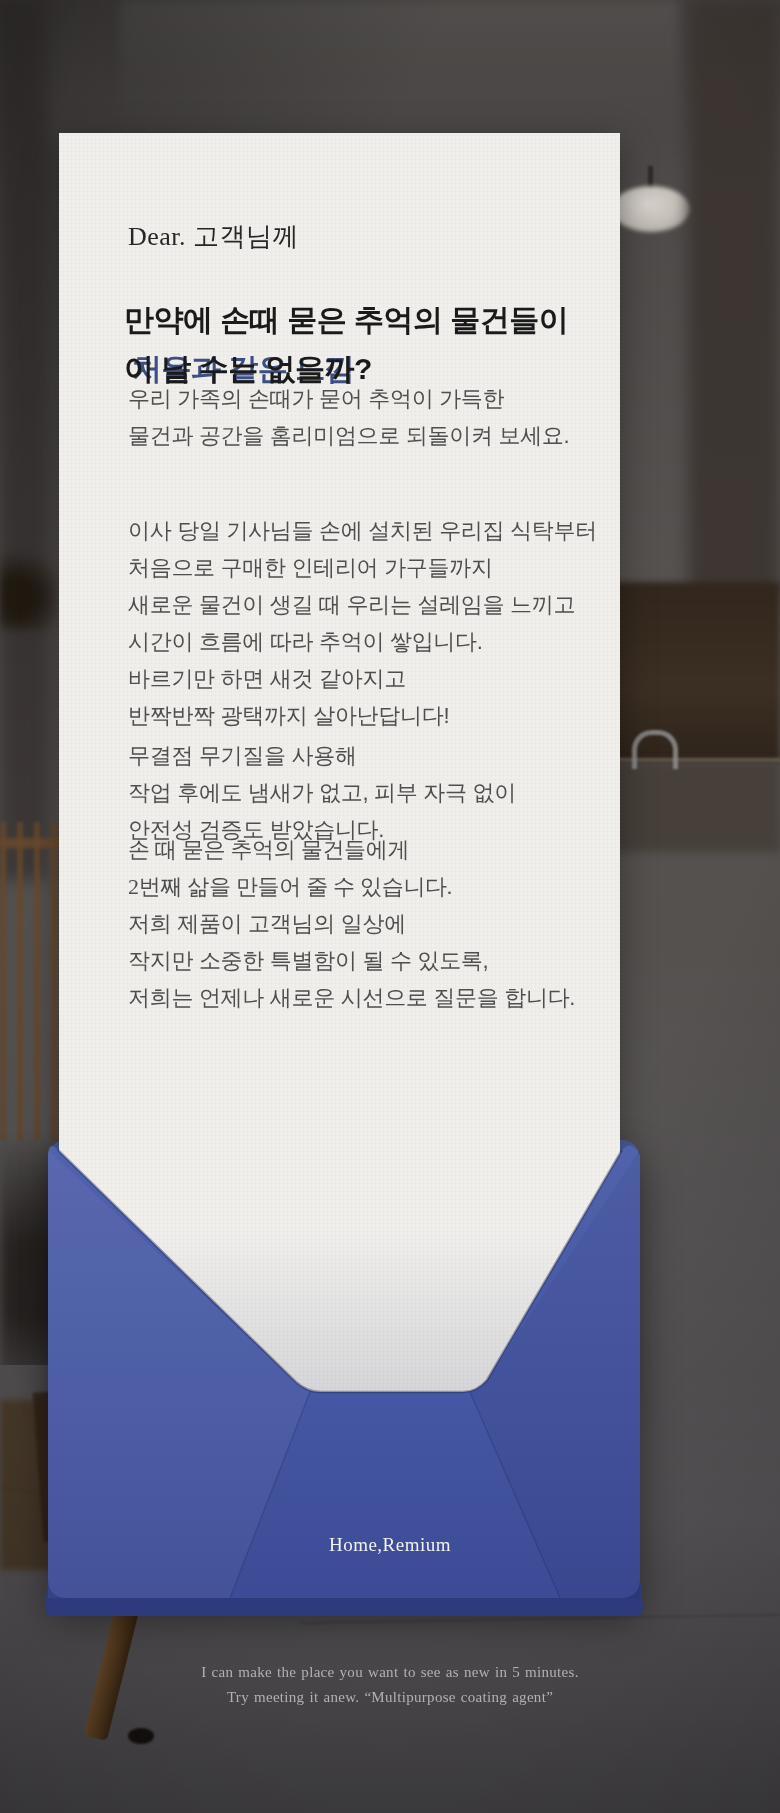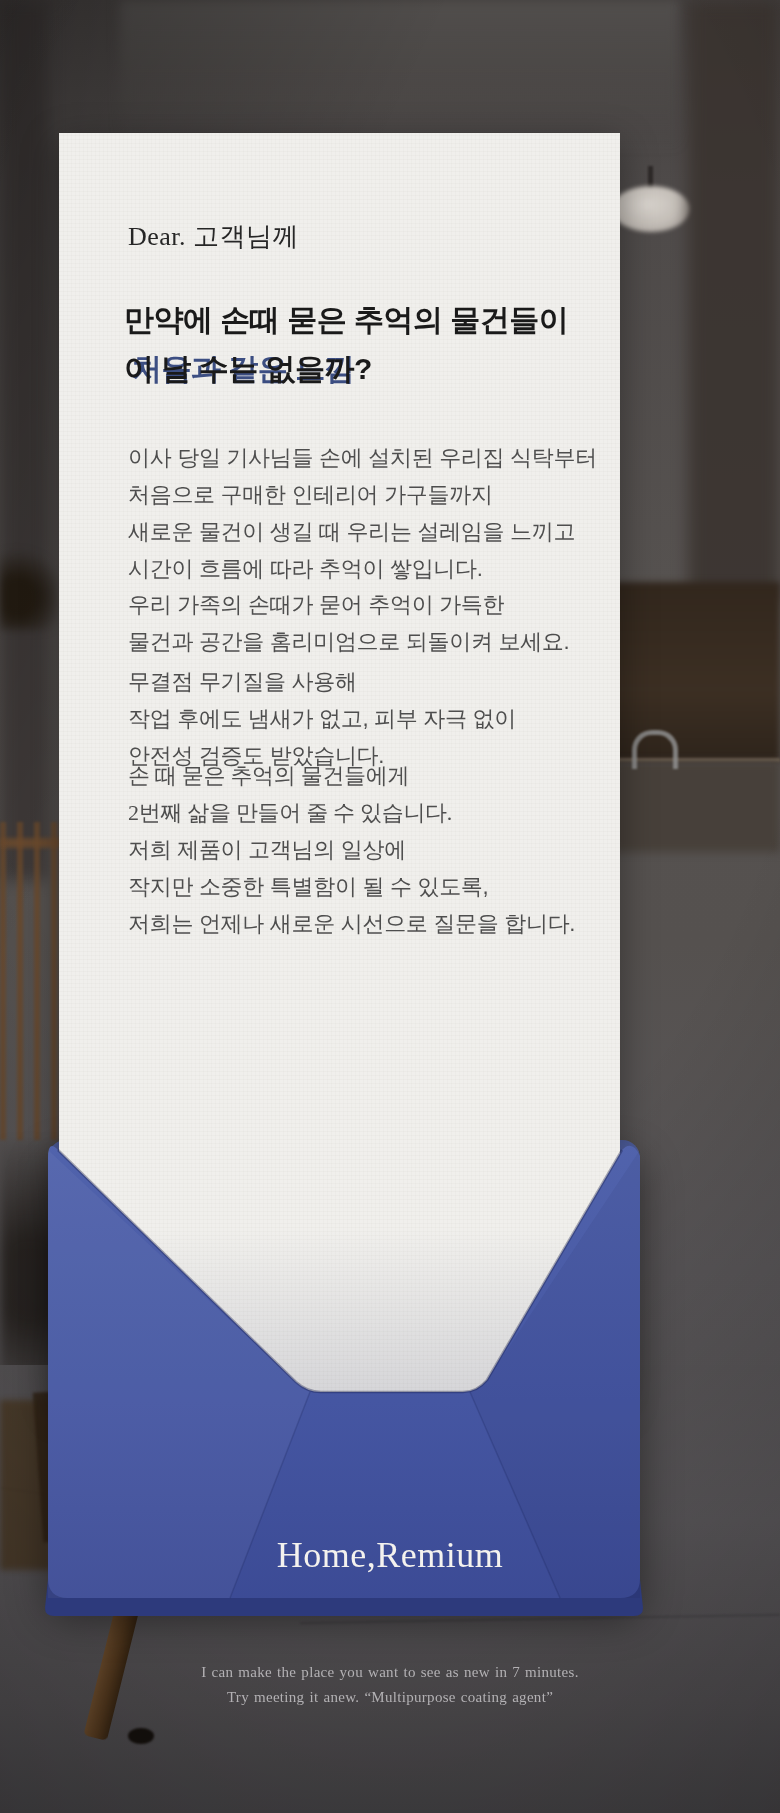--- a/index.html
+++ b/index.html
@@ -56,21 +56,21 @@
   .headline .hl{color:#3c4e82;margin-left:8px;}
   .para{margin:0;font-size:22px;line-height:37px;font-weight:300;color:#4e4e4e;letter-spacing:-.3px;}
   .para.p1{margin-top:95px;}
   .para.p2{margin-top:36px;}
   .para.p3{margin-top:37px;}
   .para.p4{margin-top:40px;}
   .para.p5{margin-top:20px;font-family:Liberation Serif, serif;}
   .para.p6{margin-top:37px;}
   .envelope-front{left:0;top:0;width:780px;height:1813px;z-index:4;pointer-events:none;}
   .brand{left:240px;top:1534px;width:300px;text-align:center;z-index:5;
-    font-family:"Liberation Serif","DejaVu Serif",serif;font-size:36px;color:#f4f2ee;letter-spacing:.5px;}
+    font-family:"Liberation Serif","DejaVu Serif",serif;font-size:19px;color:#f4f2ee;letter-spacing:.5px;}
   .footer-caption{left:0;top:1660px;width:780px;text-align:center;z-index:2;
     font-family:"Liberation Serif","DejaVu Serif",serif;font-size:15px;line-height:25px;
     color:#b3b1b4;letter-spacing:.3px;word-spacing:1px;}
   .footer-caption div{position:static;}
 </style>
 </head>
 <body>
 
 <div class="stage">
 
@@ -101,36 +101,41 @@
   <div class="paper">
     <div class="salutation">Dear. 고객님께</div>
 
     <h1 class="headline">
         <span>만약에 손때 묻은 추억의 물건들이</span>
         <br>
         <span class="hl">처음과 같은 느낌</span>
         <span>이 날 수는 없을까?</span>
       </h1>
 
+    <p class="para p2">
+        <span>우리 가족의 손때가 묻어 추억이 가득한</span>
+        <br>
+        <span>물건과 공간을 홈리미엄으로 되돌이켜 보세요.</span>
+      </p>
+
     <p class="para p1">
         <span>이사 당일 기사님들 손에 설치된 우리집 식탁부터</span>
         <br>
         <span>처음으로 구매한 인테리어 가구들까지</span>
         <br>
         <span>새로운 물건이 생길 때 우리는 설레임을 느끼고</span>
         <br>
         <span>시간이 흐름에 따라 추억이 쌓입니다.</span>
       </p>
 
-    <p class="para p2">
-        <span>우리 가족의 손때가 묻어 추억이 가득한</span>
+    <p class="para p3">
+        <span>바르기만 하면 새것 같아지고</span>
         <br>
-        <span>물건과 공간을 홈리미엄으로 되돌이켜 보세요.</span>
+        <span>반짝반짝 광택까지 살아난답니다!</span>
       </p>
-
 
     <p class="para p4">
         <span>무결점 무기질을 사용해</span>
         <br>
         <span>작업 후에도 냄새가 없고, 피부 자극 없이</span>
         <br>
         <span>안전성 검증도 받았습니다.</span>
       </p>
 
     <p class="para p5">
@@ -163,17 +168,17 @@
     <path d="M 58 1150 L 296 1382 Q 307 1392 321 1392 L 463 1392 Q 477 1392 487 1380 L 622 1150" fill="none" stroke="rgba(20,26,70,.35)" stroke-width="2.5"></path>
     <polygon points="48,1150 296,1382 310,1392 230,1598 48,1598" fill="rgba(255,255,255,.045)"></polygon>
     <polygon points="640,1150 487,1380 470,1392 560,1598 640,1598" fill="rgba(10,15,50,.06)"></polygon>
     <line x1="310" y1="1392" x2="230" y2="1598" stroke="rgba(25,32,80,.22)" stroke-width="1.5"></line>
     <line x1="470" y1="1392" x2="560" y2="1598" stroke="rgba(25,32,80,.22)" stroke-width="1.5"></line>
   </svg>
 
   <div class="brand">Home,Remium</div>
 
   <div class="footer-caption">
-    <div>I can make the place you want to see as new in 7 minutes.</div>
+    <div>I can make the place you want to see as new in 5 minutes.</div>
     <div>Try meeting it anew. “Multipurpose coating agent”</div>
   </div>
 
 </div>
 
 </body></html>

